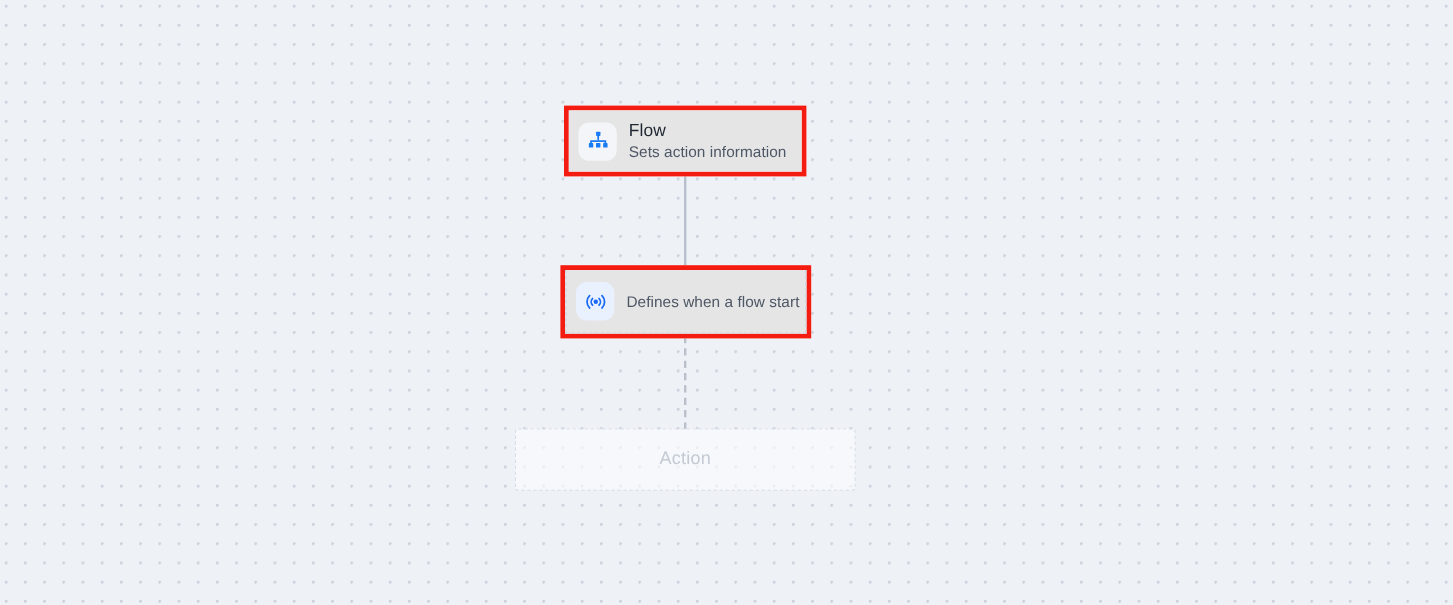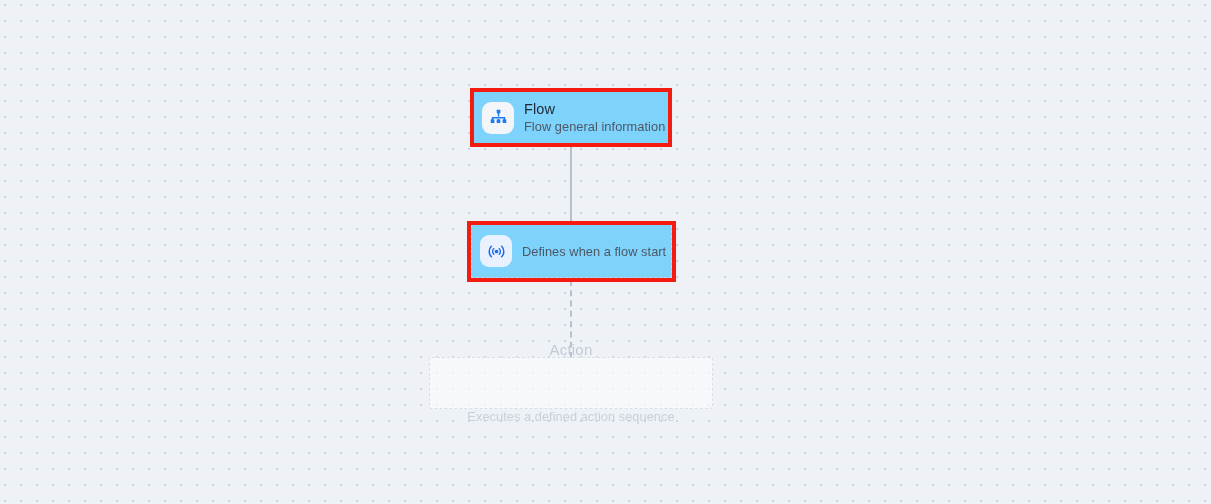--- a/index.html
+++ b/index.html
@@ -62,21 +62,21 @@
     left: 467px;
     top: 221px;
     width: 209px;
     height: 61px;
   }
 
   
   .node-card {
     position: absolute;
     inset: 0;
-    background: #7dd3fc;
+    background: #e5e5e5;
     display: flex;
     align-items: center;
     box-sizing: border-box;
     padding-left: 8px;
   }
   .node-card.dashed-inner {
     border-bottom: 1px dashed #cdd4de;
     border-left: 1px dashed #cdd4de;
     border-right: 1px dashed #cdd4de;
   }
@@ -164,21 +164,21 @@
           <g fill="#1a7cf5">
             <rect x="10" y="3.1" width="4.1" height="4.1" rx="0.6"></rect>
             <rect x="3.1" y="14" width="4.2" height="4.2" rx="0.6"></rect>
             <rect x="9.9" y="14" width="4.2" height="4.2" rx="0.6"></rect>
             <rect x="16.7" y="14" width="4.2" height="4.2" rx="0.6"></rect>
           </g>
         </svg>
       </span>
       <span class="node-text">
         <span class="node-title">Flow</span>
-        <span class="node-subtitle">Flow general information</span>
+        <span class="node-subtitle">Sets action information</span>
       </span>
     </div>
   </div>
 
   <div id="trigger-highlight" class="node-highlight">
     <div class="node-card dashed-inner">
       <span class="icon-tile bluish">
         <svg width="21" height="21" viewBox="0 0 24 24" aria-hidden="true">
           <g fill="none" stroke="#1a6af5" stroke-width="1.7" stroke-linecap="round">
             <path d="M8.9 8.9 a4.4 4.4 0 0 0 0 6.2"></path>
@@ -190,16 +190,15 @@
         </svg>
       </span>
       <span class="node-text">
         <span class="node-subtitle">Defines when a flow start</span>
       </span>
     </div>
   </div>
 
   <div class="node-placeholder">
     <span class="placeholder-title">Action</span>
-    <span class="placeholder-subtitle">Executes a defined action sequence</span>
   </div>
 
 </div>
 
 </body></html>

